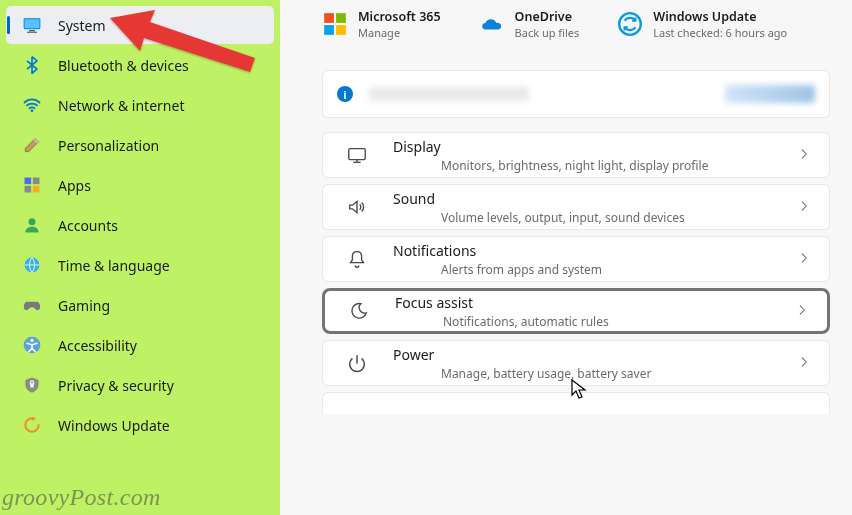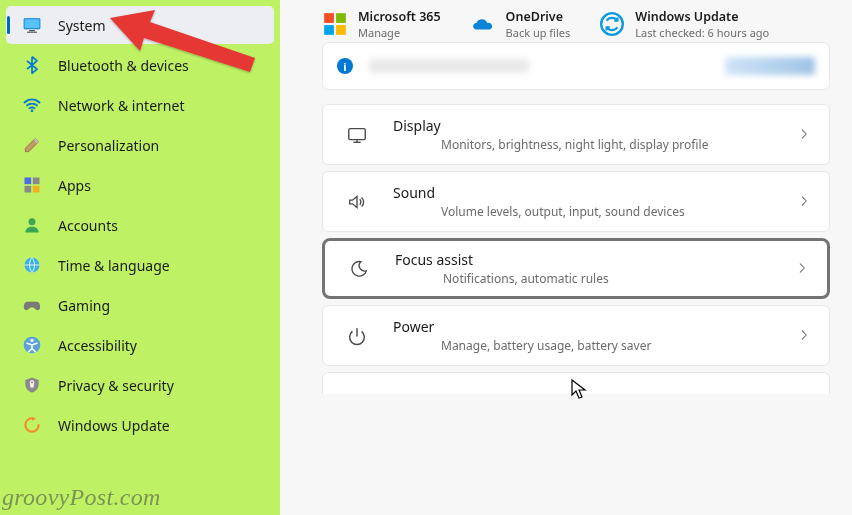--- a/index.html
+++ b/index.html
@@ -18,38 +18,38 @@
     content: ""; position: absolute; left: 1px; top: 50%; transform: translateY(-50%);
     width: 3px; height: 18px; background: #0067c0; border-radius: 3px;
   }
   .nav-icon { width: 20px; height: 20px; display: flex; align-items: center; justify-content: center; margin-right: 16px; }
   .nav-icon svg { width: 20px; height: 20px; }
 
   
   .main { flex: 1; padding: 8px 22px 0 42px; overflow: hidden; }
 
   
-  .top-cards { display: flex; gap: 29px; margin-bottom: 2px; align-items: center; }
+  .top-cards { display: flex; gap: 38px; margin-bottom: 30px; align-items: center; }
   .top-card { display: flex; align-items: center; gap: 10px; cursor: pointer; }
   .top-icon { width: 26px; height: 26px; display: flex; align-items: center; justify-content: center; }
   .top-icon svg { width: 26px; height: 26px; }
   .top-text .title { font-size: 12.5px; font-weight: 600; }
   .top-text .sub { font-size: 11px; color: #6b6b6b; }
 
   
   .banner { border: 1px solid #e8e8ea; background: #fff; border-radius: 6px; height: 48px; display: flex; align-items: center; padding: 0 14px; margin-bottom: 14px; }
   .banner .dot { width: 16px; height: 16px; border-radius: 50%; background: #0078d4; color: #fff; font-size: 11px; display:flex; align-items:center; justify-content:center; font-weight:700; margin-right: 16px;}
   .banner .blur1 { width: 160px; height: 14px; background: #e9e9ea; filter: blur(3px); border-radius: 3px; }
   .banner .spacer { flex: 1; }
   .banner .blur2 { width: 90px; height: 18px; background: linear-gradient(90deg,#d0e4f7,#9ec3e6); filter: blur(3px); border-radius: 3px; }
 
   
   .row {
     border: 1px solid #e8e8ea; background: #fff; border-radius: 6px;
-    height: 61px; display: flex; align-items: center; padding: 0 18px 0 22px;
+    height: 46px; display: flex; align-items: center; padding: 0 18px 0 22px;
     margin-bottom: 6px; cursor: pointer; position: relative;
   }
   .row .row-icon { width: 24px; height: 24px; display:flex; align-items:center; justify-content:center; margin-right: 24px; color:#4a4a4a; }
   .row .row-icon svg { width: 22px; height: 22px; stroke:#4a4a4a; }
   .row .row-text .title { font-size: 14px; color: #1b1b1b; }
   .row .row-text .sub { font-size: 12px; color: #6b6b6b; margin-top: 1px; margin-left: 48px; }
   .row .chev { margin-left: auto; color: #6b6b6b; }
   .row.focus { border: 3px solid #737373; border-radius: 8px; }
 
   .row.partial { height: 22px; padding: 0; border-bottom: none; border-radius: 6px 6px 0 0; }
@@ -253,20 +253,35 @@
       </span>
       <span class="row-text">
         <div class="title">Sound</div>
         <div class="sub">Volume levels, output, input, sound devices</div>
       </span>
       <span class="chev"><svg width="14" height="14" viewBox="0 0 24 24" fill="none">
             <path d="M9 5 L16 12 L9 19" stroke="#6b6b6b" stroke-width="1.8" stroke-linecap="round" stroke-linejoin="round"></path>
           </svg></span>
     </div>
 
+    <div class="row">
+      <span class="row-icon">
+        <svg viewBox="0 0 24 24" fill="none">
+            <path d="M12 4 C9 4 7 6 7 9 V13 L5 16 H19 L17 13 V9 C17 6 15 4 12 4 Z" stroke-width="1.5"></path>
+            <path d="M10 19 A2 2 0 0 0 14 19" stroke-width="1.5"></path>
+          </svg>
+      </span>
+      <span class="row-text">
+        <div class="title">Notifications</div>
+        <div class="sub">Alerts from apps and system</div>
+      </span>
+      <span class="chev"><svg width="14" height="14" viewBox="0 0 24 24" fill="none">
+            <path d="M9 5 L16 12 L9 19" stroke="#6b6b6b" stroke-width="1.8" stroke-linecap="round" stroke-linejoin="round"></path>
+          </svg></span>
+    </div>
 
     <div class="row focus">
       <span class="row-icon">
         <svg viewBox="0 0 24 24" fill="none">
             <path d="M14 4 A8 8 0 1 0 20 14 A6 6 0 0 1 14 4 Z" stroke-width="1.5"></path>
           </svg>
       </span>
       <span class="row-text">
         <div class="title">Focus assist</div>
         <div class="sub">Notifications, automatic rules</div>

